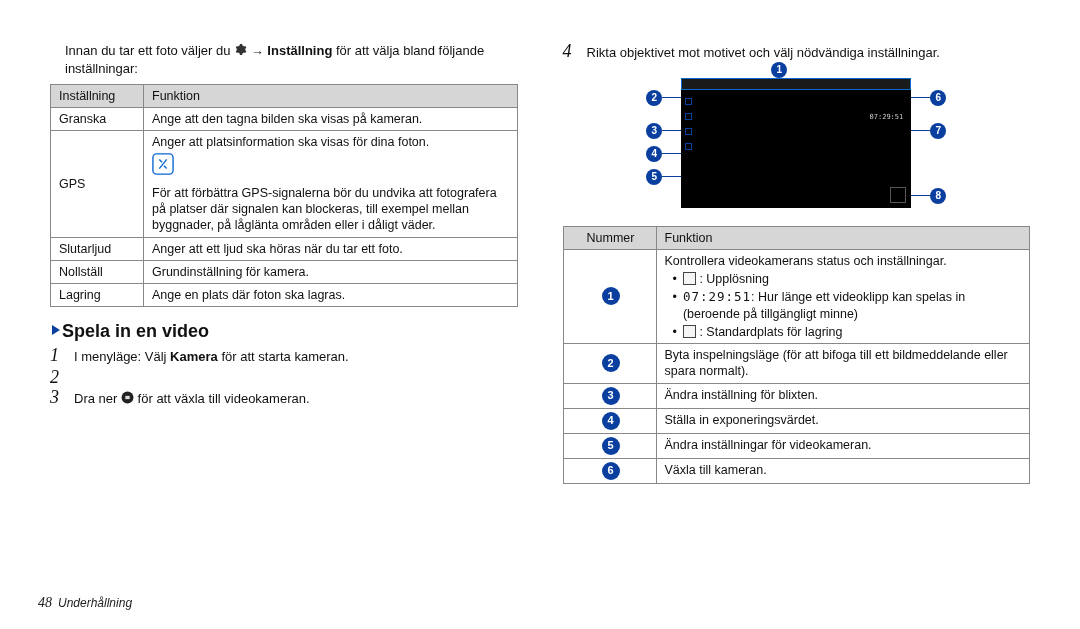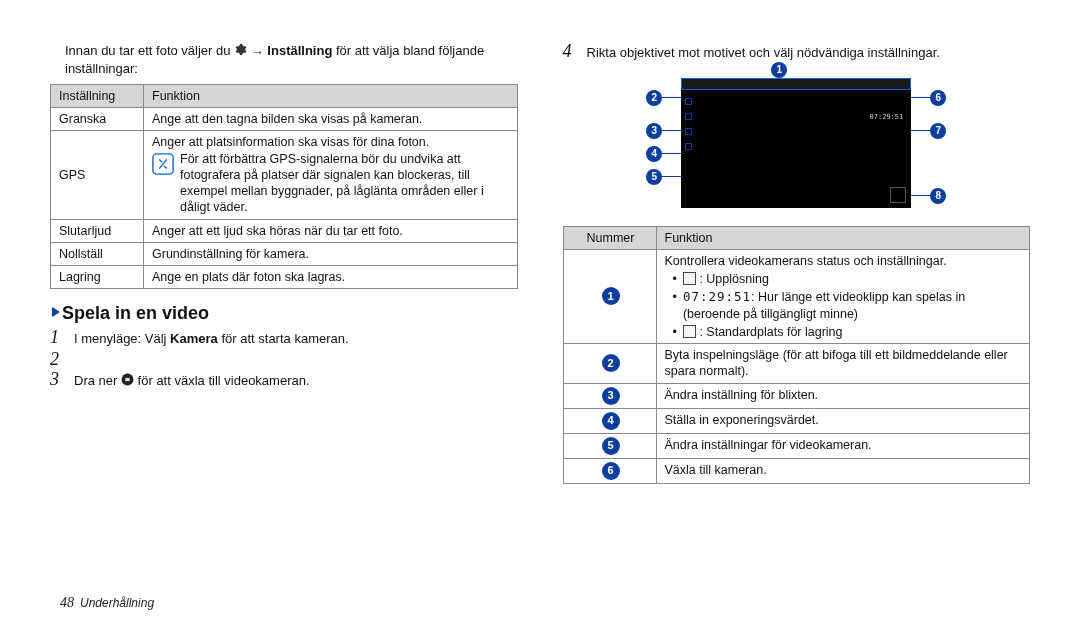--- a/index.html
+++ b/index.html
@@ -46,20 +46,21 @@
     background: #d6d6d6;
     font-weight: normal;
   }
   .col-set { width: 78px; }
   .col-num { width: 78px; text-align: center; vertical-align: middle; }
 
   .note-row {
     display: flex;
     align-items: flex-start;
     gap: 6px;
+    flex-direction: column;
   }
   .note-icon-svg { flex: 0 0 22px; margin-top: 2px; }
 
   .section-h {
     font-weight: bold;
     font-size: 18px;
     margin: 14px 0 4px 0;
     display: flex;
     align-items: center;
     gap: 0;
@@ -173,21 +174,21 @@
     width:11px;height:11px;
     border:1px solid #444;
     vertical-align:middle;
     position:relative;
     top:-1px;
     background:#f5f5f5;
   }
 
   .footer {
     position: absolute;
-    left: 60px;
+    left: 38px;
     bottom: 18px;
     font-size: 12px;
     font-style: italic;
     color: #222;
     display:flex;
     align-items:center;
     gap:6px;
   }
   .footer .pg {
     font-style: italic;

